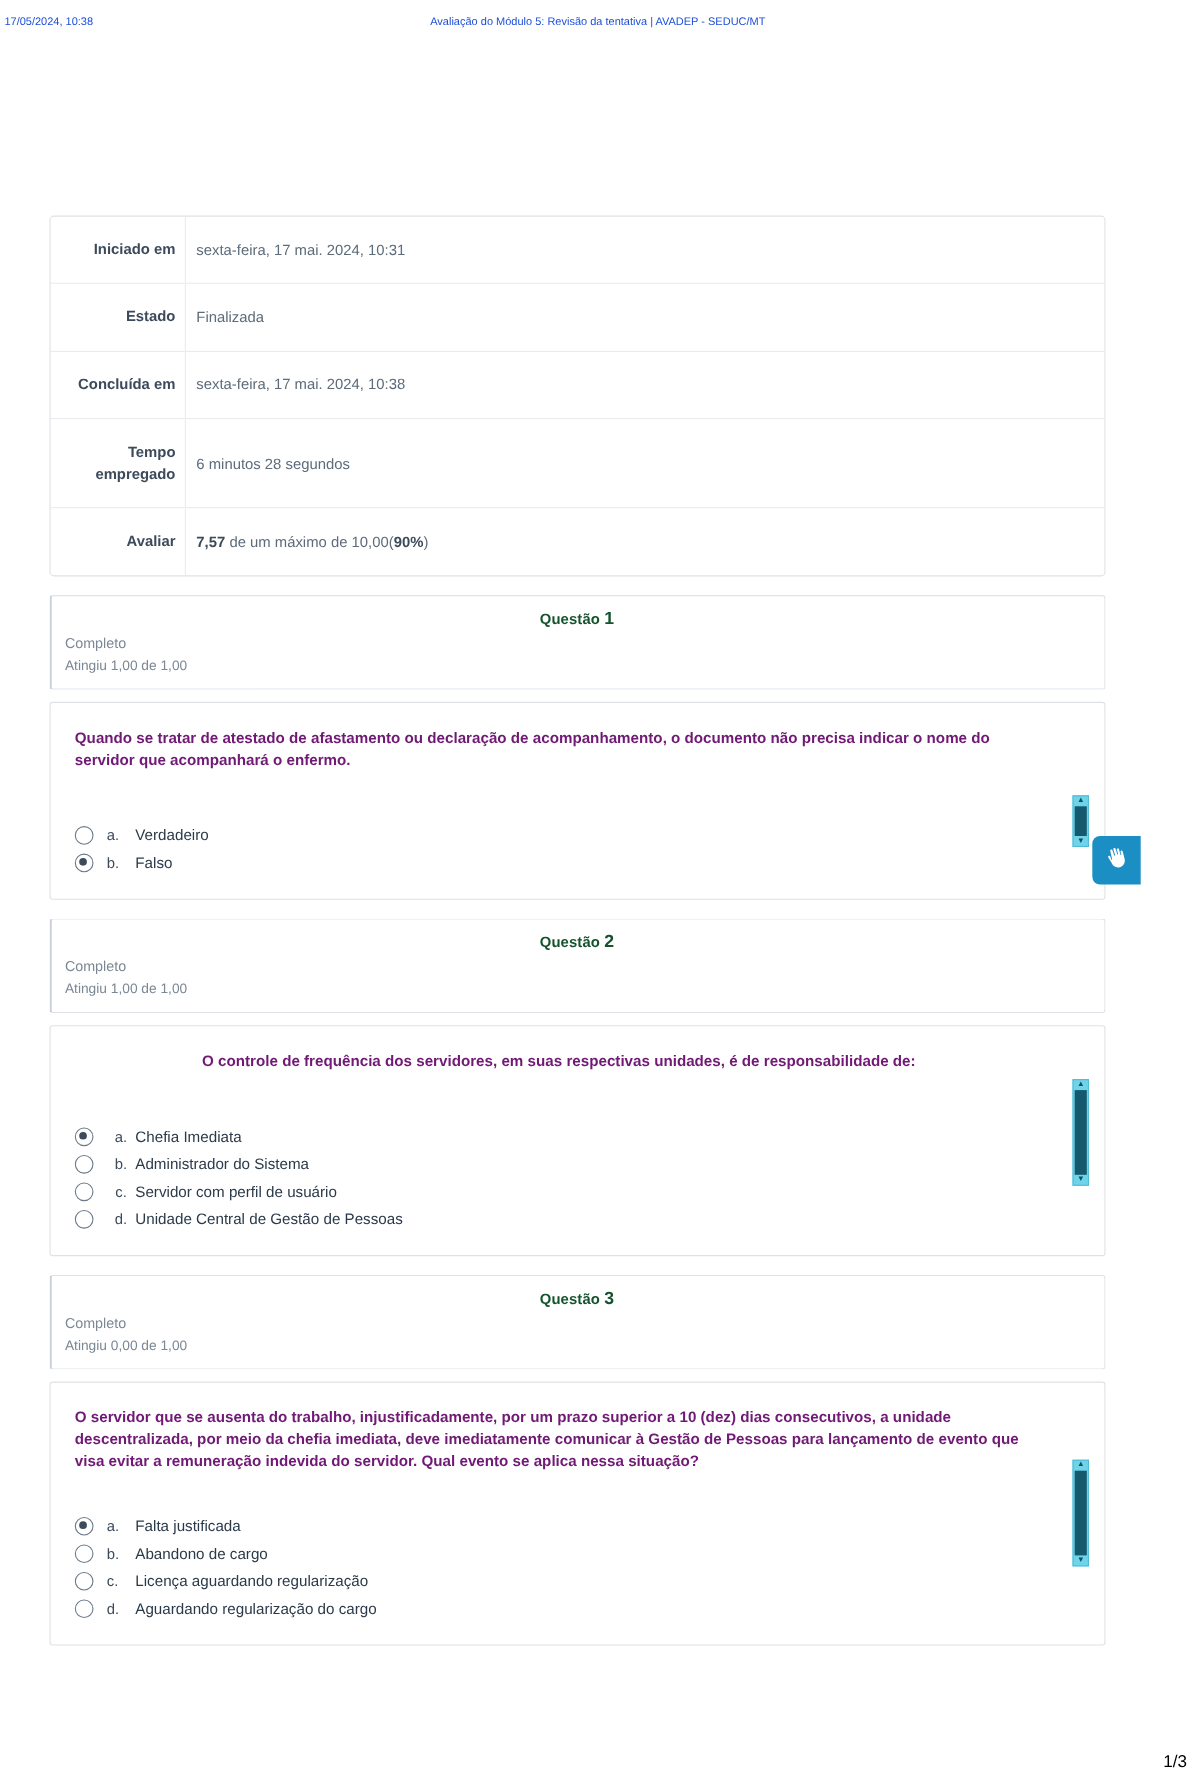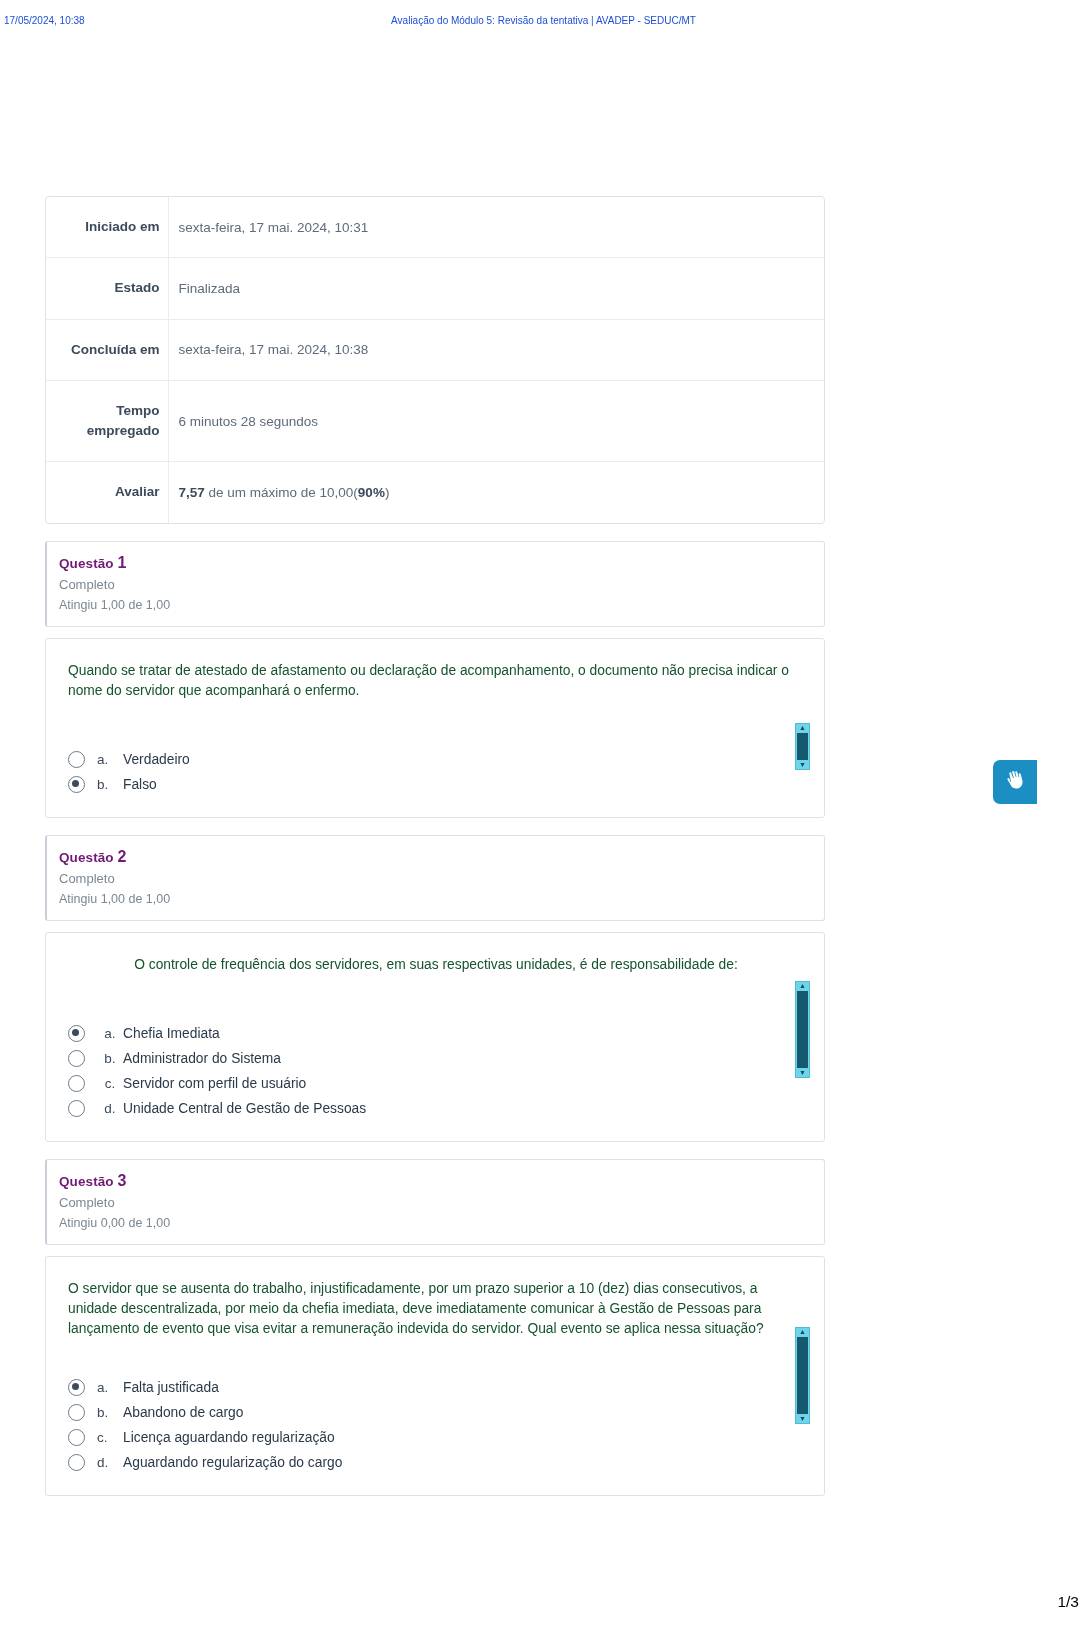--- a/index.html
+++ b/index.html
@@ -38,21 +38,21 @@
     color: #000;
   }
   .print-footer .pf-left { position: absolute; left: 2px; white-space: nowrap; }
   .print-footer .pf-right { position: absolute; right: 8px; white-space: nowrap; }
 
   
   .content {
     position: absolute;
     left: 45px;
     top: 196px;
-    width: 780px;
+    width: 960px;
   }
 
   
   .summary-box {
     border: 1px solid #dee2e6;
     border-radius: 4px;
     background: #fff;
     overflow: hidden;
   }
   table.summary {
@@ -86,22 +86,23 @@
     margin-top: 17px;
     border: 1px solid #dee2e6;
     border-left: 2px solid #c8cfd8;
     border-radius: 3px;
     background: #fff;
     padding: 12px 14px 14px 12px;
   }
   .q-head .q-no {
     font-size: 13.5px;
     font-weight: bold;
-    color: #701a75;
+    color: #14532d;
     letter-spacing: .1px;
+    text-align: center;
   }
   .q-head .q-no .num { font-size: 16px; font-weight: bold; }
   .q-head .q-state {
     font-size: 13px;
     color: #7b8794;
     margin-top: 5px;
   }
   .q-head .q-grade {
     font-size: 12.5px;
     color: #7b8794;
@@ -112,22 +113,23 @@
     margin-top: 11px;
     border: 1px solid #dee2e6;
     border-radius: 3px;
     background: #fff;
     padding: 22px 20px 20px 22px;
     position: relative;
   }
   .q-text {
     font-size: 13.8px;
     line-height: 1.45;
-    color: #14532d;
+    color: #701a75;
     max-width: 880px;
+    font-weight: bold;
   }
   .answers { margin-top: 46px; }
   .ans-row {
     display: flex;
     align-items: center;
     height: 25px;
     margin-bottom: 0px;
   }
   .ans-row + .ans-row { margin-top: 0px; }
   .radio {

